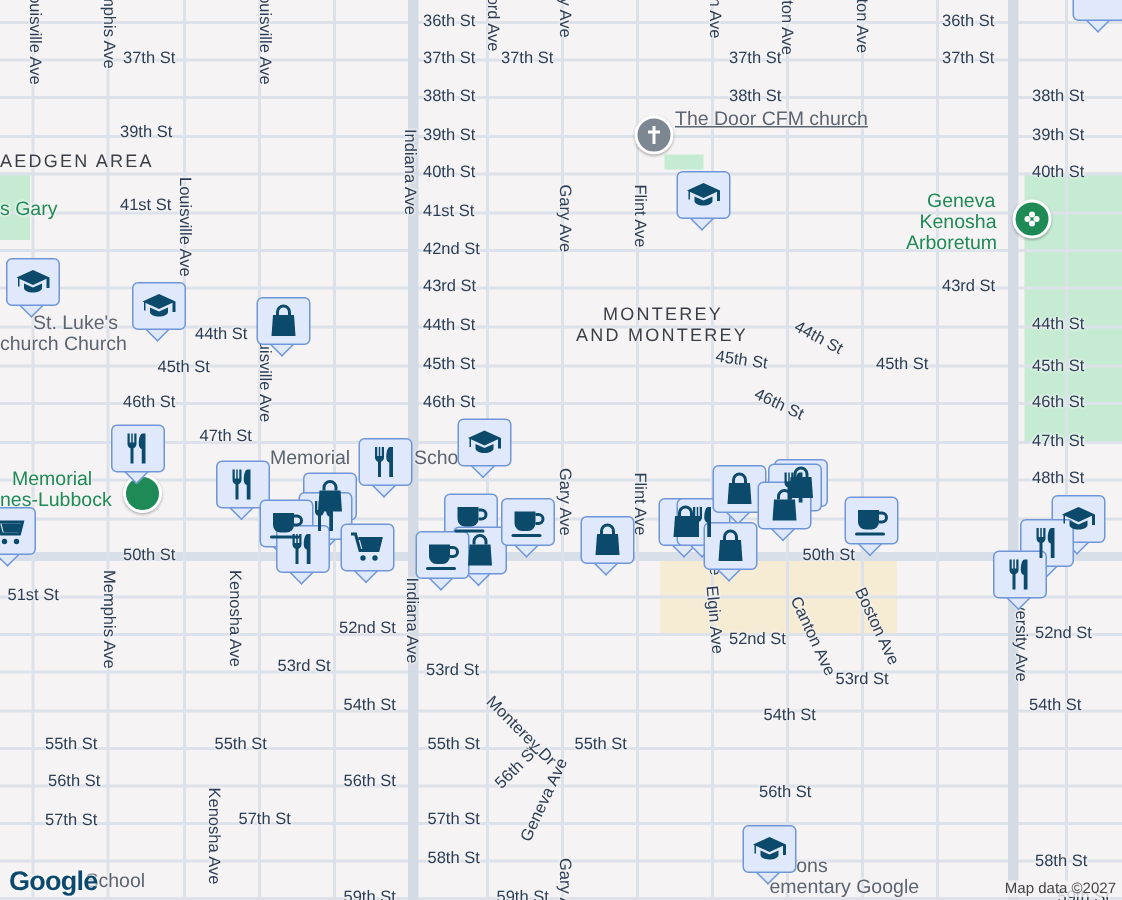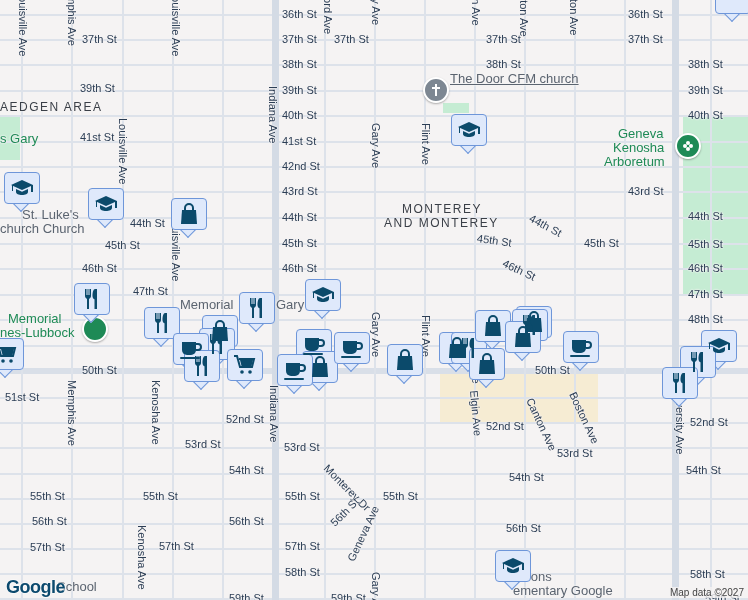--- a/index.html
+++ b/index.html
@@ -180,21 +180,21 @@
           <rect x="2" y="4" width="8" height="2" fill="#fff"></rect>
         </svg>
       </div>
       <div class="poi green" style="left: 618px; top: 127px;">Geneva</div>
       <div class="poi green" style="left: 613px; top: 141px;">Kenosha</div>
       <div class="poi green" style="left: 604px; top: 155px;">Arboretum</div>
       <div class="poi green" style="left: 0px; top: 132px;">s Gary</div>
       <div class="poi grey" style="left: 22px; top: 208px;">St. Luke's</div>
       <div class="poi grey" style="left: 0px; top: 222px;">church Church</div>
       <div class="poi grey" style="left: 180px; top: 298px;">Memorial</div>
-      <div class="poi grey" style="left: 276px; top: 298px;">Gary</div>
+      <div class="poi grey" style="left: 276px; top: 298px;">Scho</div>
       <div class="poi green" style="left: 8px; top: 312px;">Memorial</div>
       <div class="poi green" style="left: 0px; top: 326px;">nes-Lubbock</div>
       <div class="poi grey" style="left: 520px; top: 570px;">rsons</div>
       <div class="poi grey" style="left: 513px; top: 584px;">ementary Google</div>
       <div class="poi grey" style="left: 57px; top: 580px;">School</div>
       <div class="pin-round" style="left: 675px; top: 133px; background: rgb(30, 138, 86);">
         <svg width="14" height="14" viewBox="0 0 14 14">
           <circle cx="7" cy="4" r="2" fill="#fff"></circle>
           <circle cx="4" cy="7" r="2" fill="#fff"></circle>
           <circle cx="10" cy="7" r="2" fill="#fff"></circle>

